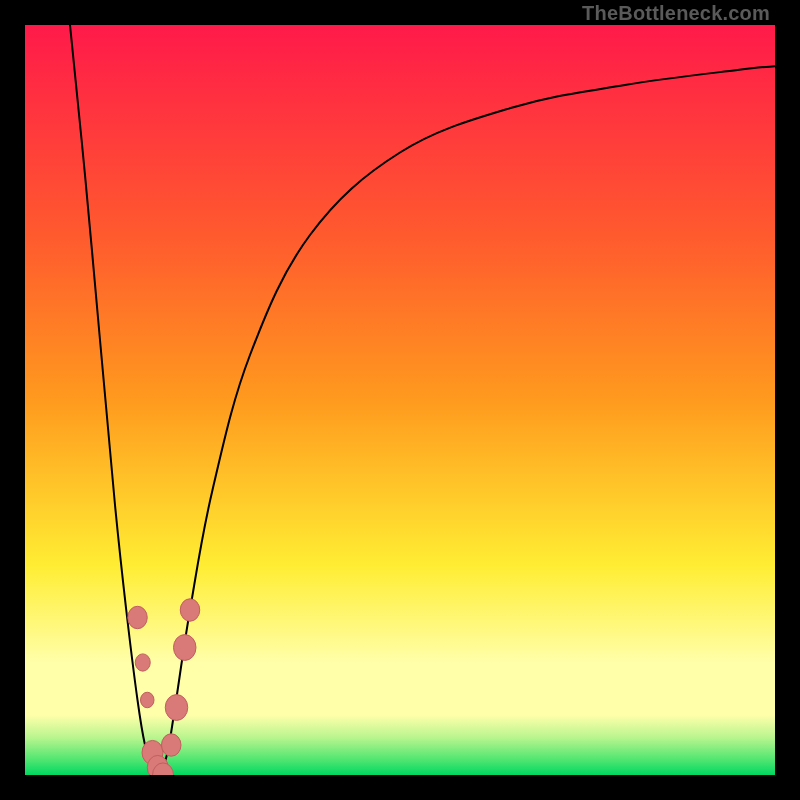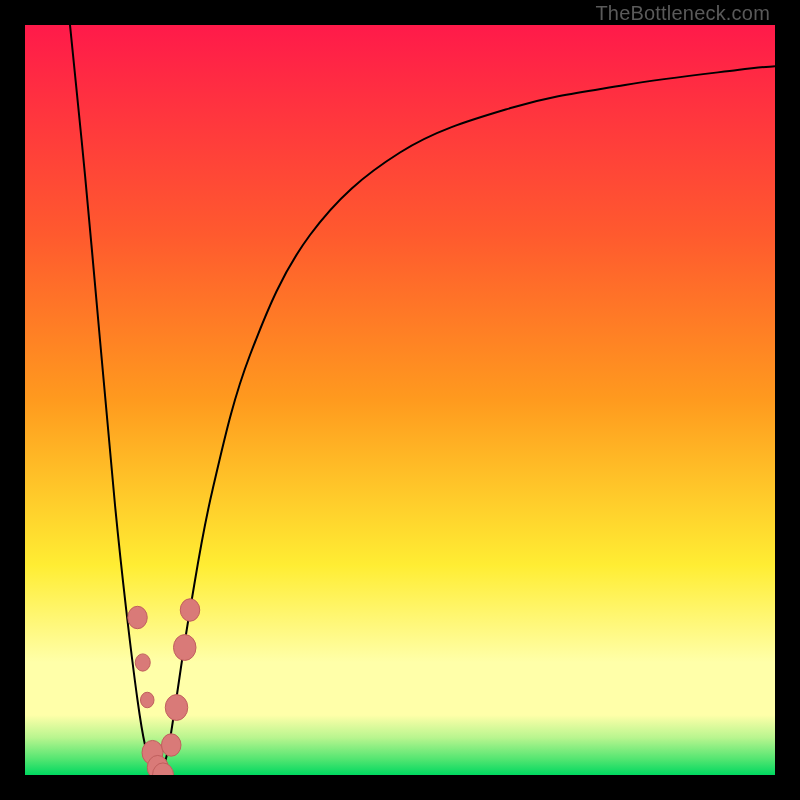--- a/index.html
+++ b/index.html
@@ -24,21 +24,21 @@
     top: 0;
     width: 750px;
     height: 750px;
   }
   .watermark {
     position: absolute;
     top: 2px;
     right: 30px;
     font-family: Arial, Helvetica, sans-serif;
     font-size: 20px;
-    font-weight: 400;
+    font-weight: 700;
     color: #5a5a5a;
     letter-spacing: 0.2px;
   }
   svg.curves {
     position: absolute;
     left: 0;
     top: 0;
     width: 750px;
     height: 750px;
   }

